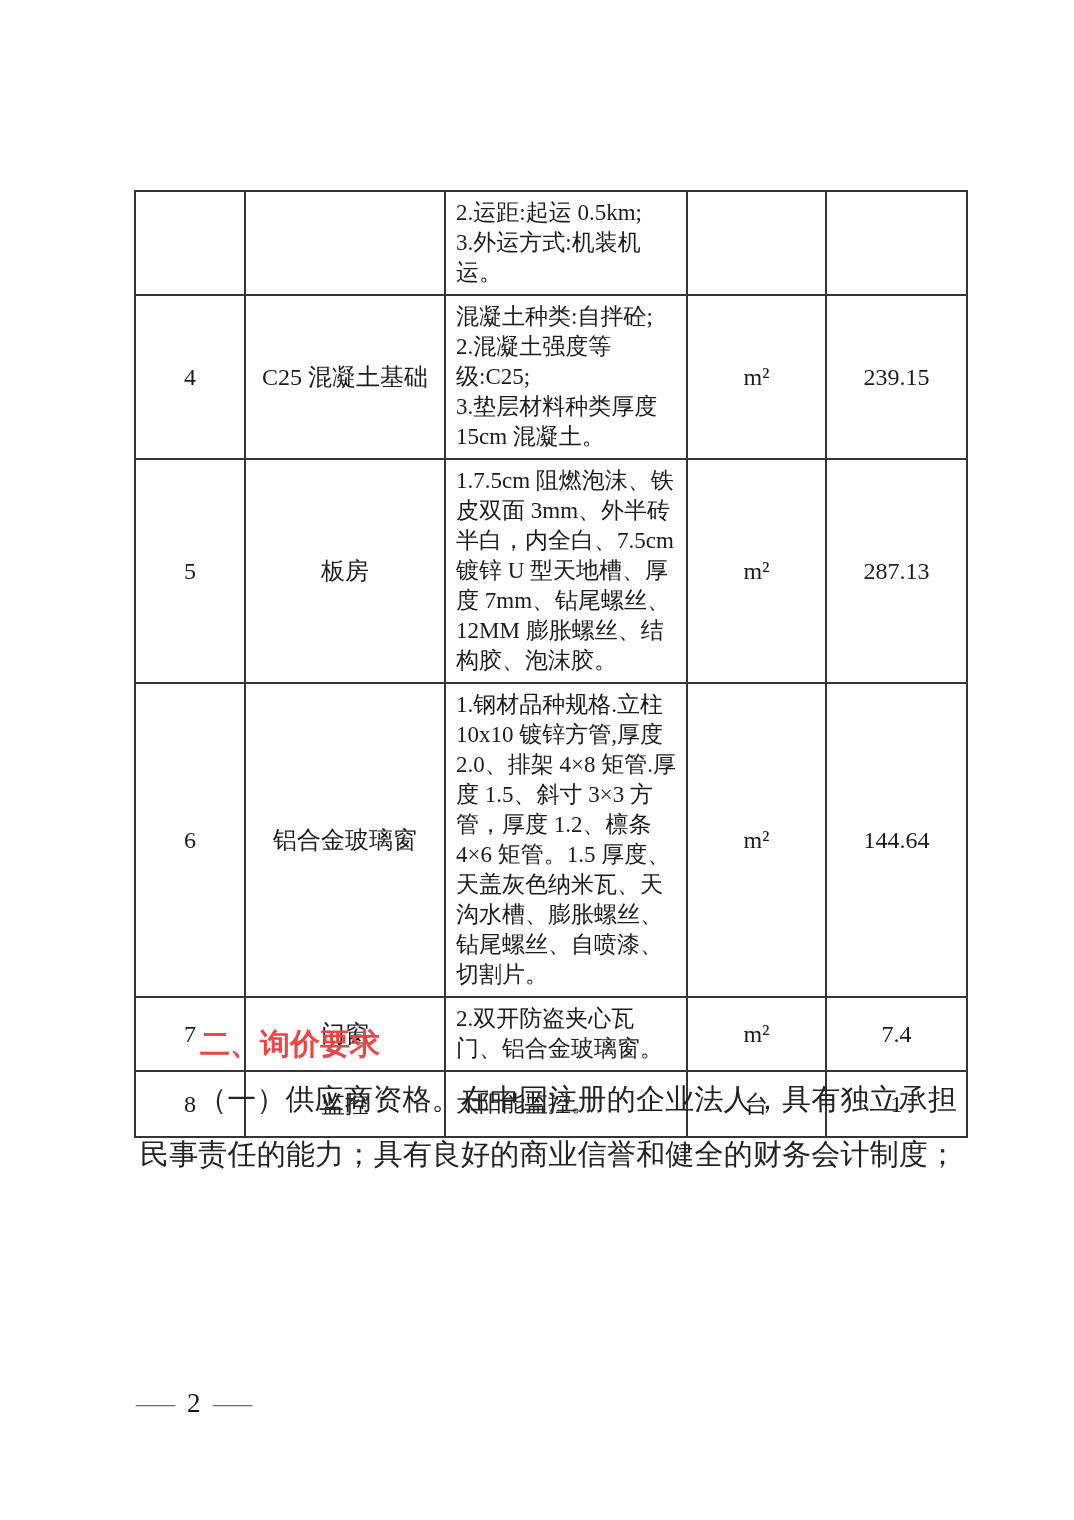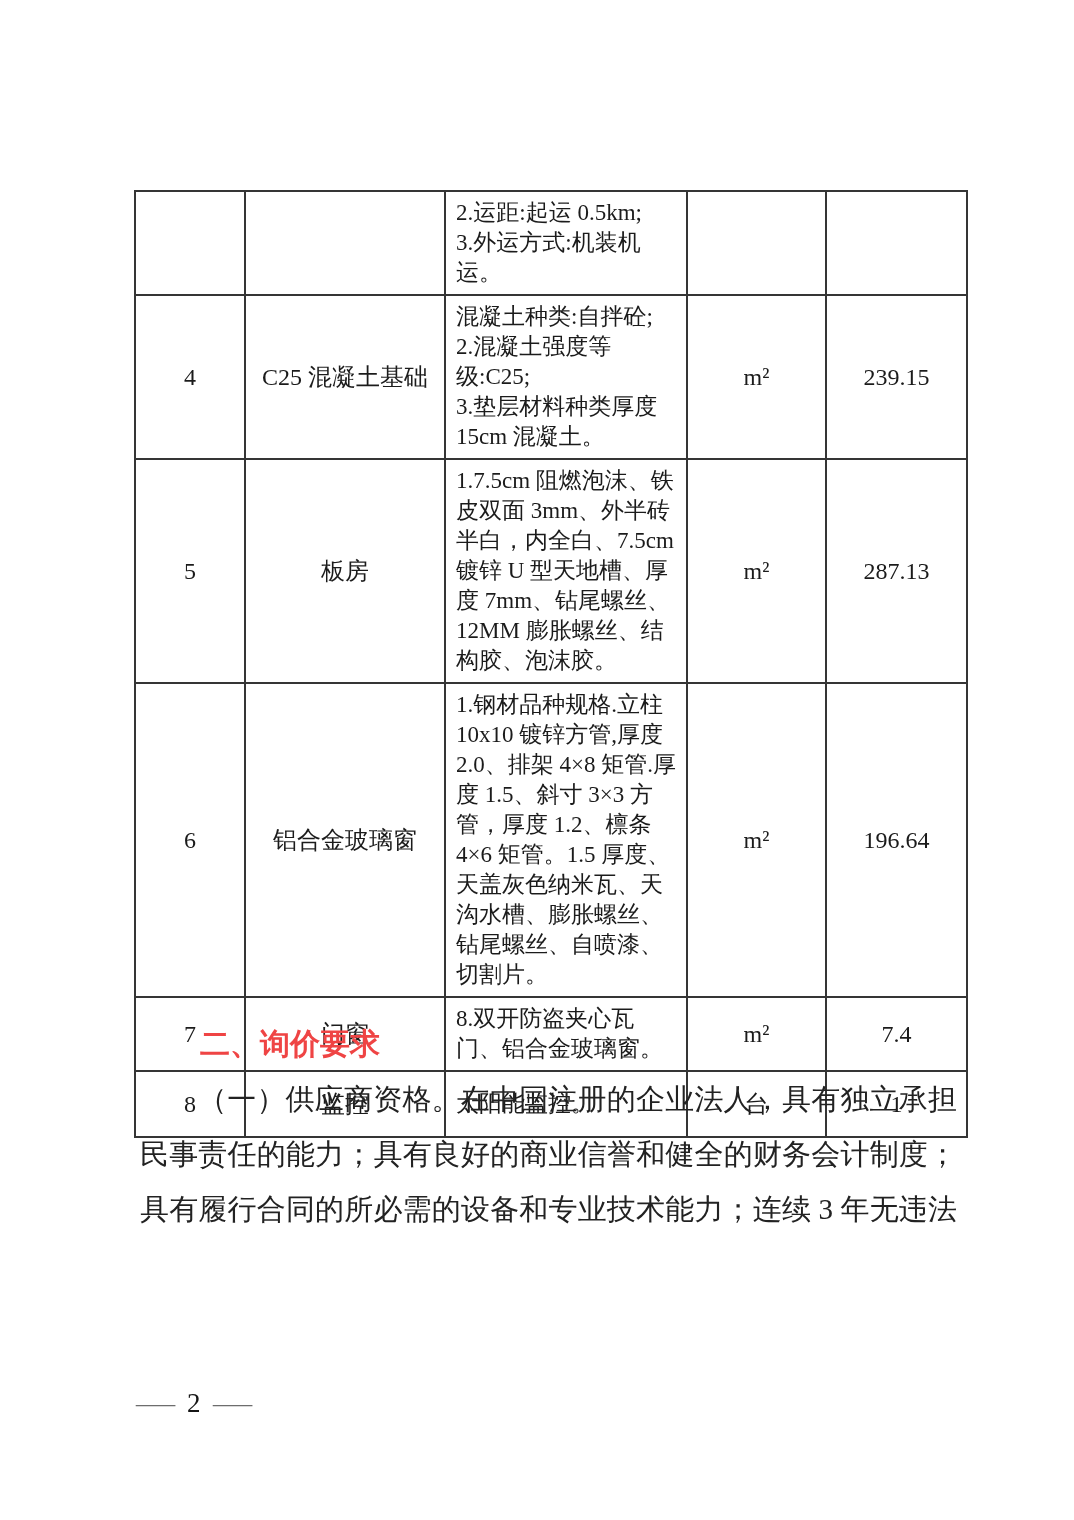--- a/index.html
+++ b/index.html
@@ -137,45 +137,44 @@
         <td>板房</td>
         <td class="desc">1.7.5cm 阻燃泡沫、铁皮双面 3mm、外半砖半白，内全白、7.5cm 镀锌 U 型天地槽、厚度 7mm、钻尾螺丝、12MM 膨胀螺丝、结构胶、泡沫胶。</td>
         <td>m²</td>
         <td>287.13</td>
       </tr>
       <tr class="r-6">
         <td>6</td>
         <td>铝合金玻璃窗</td>
         <td class="desc">1.钢材品种规格.立柱 10x10 镀锌方管,厚度 2.0、排架 4×8 矩管.厚度 1.5、斜寸 3×3 方管，厚度 1.2、檩条 4×6 矩管。1.5 厚度、天盖灰色纳米瓦、天沟水槽、膨胀螺丝、钻尾螺丝、自喷漆、切割片。</td>
         <td>m²</td>
-        <td>196.64</td>
+        <td>144.64</td>
       </tr>
       <tr class="r-7">
         <td>7</td>
         <td>门窗</td>
-        <td class="desc">8.双开防盗夹心瓦门、铝合金玻璃窗。</td>
+        <td class="desc">2.双开防盗夹心瓦门、铝合金玻璃窗。</td>
         <td>m²</td>
         <td>7.4</td>
       </tr>
       <tr class="r-8">
         <td>8</td>
         <td>监控</td>
         <td class="desc">太阳能监控。</td>
         <td>台</td>
         <td>1</td>
       </tr>
     </tbody>
   </table>
 
   <div class="section-heading">二、询价要求</div>
 
   <div class="paragraph">
     <div class="para-line first">（一）供应商资格。在中国注册的企业法人，具有独立承担</div>
     <div class="para-line">民事责任的能力；具有良好的商业信誉和健全的财务会计制度；</div>
-    <div class="para-line">具有履行合同的所必需的设备和专业技术能力；连续 3 年无违法</div>
   </div>
 
   <div class="footer">
     <span class="dash">—</span>
     <span class="pnum">2</span>
     <span class="dash">—</span>
   </div>
 
 </div>
 

